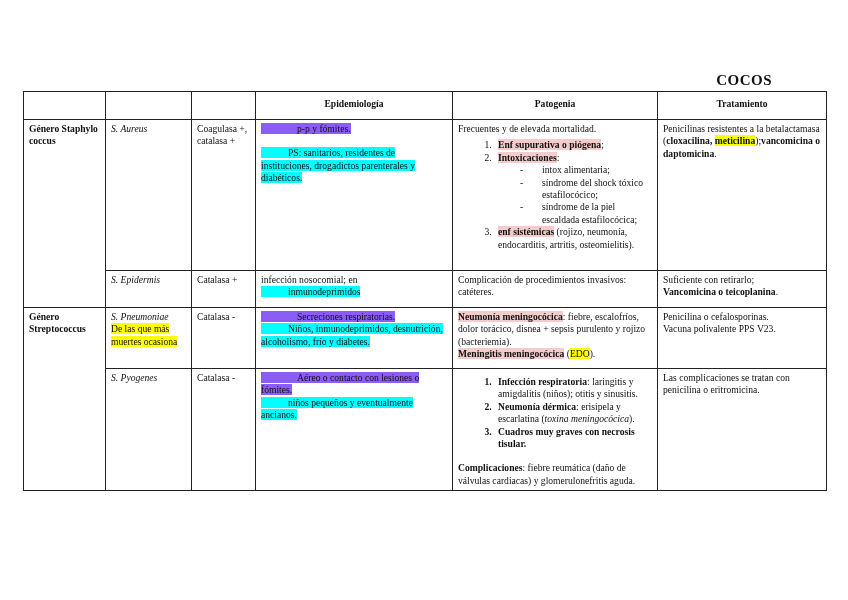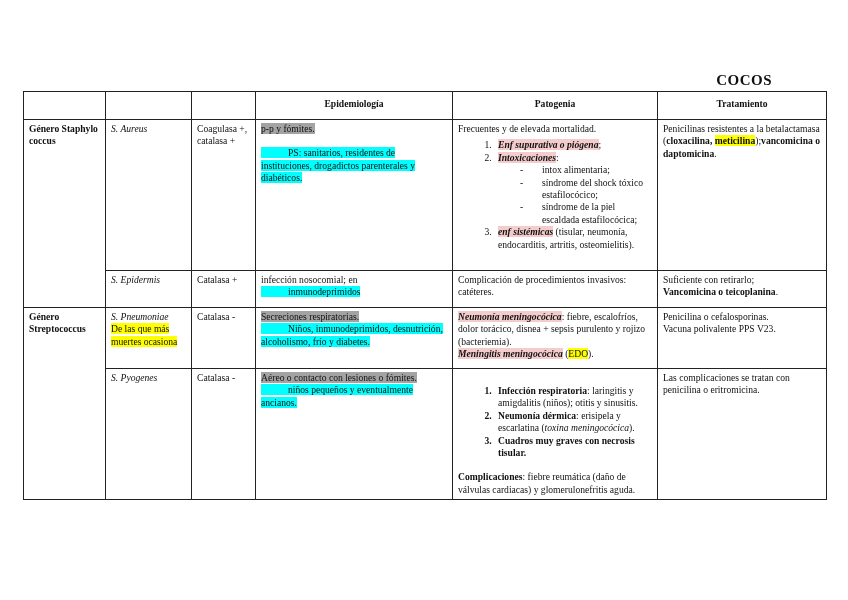--- a/index.html
+++ b/index.html
@@ -7,24 +7,24 @@
          font-family:"Liberation Serif", "DejaVu Serif", serif; color:#111; }
   .title { position:absolute; top:72px; left:0; width:772px; text-align:right;
            font-size:15px; font-weight:bold; letter-spacing:0.5px; }
   table { position:absolute; left:23px; top:91px; border-collapse:collapse;
           table-layout:fixed; width:803px; }
   td, th { border:1.5px solid #222; vertical-align:top; padding:3px 5px 3px 5px;
            font-size:9.6px; line-height:12.4px; text-align:left; font-weight:normal; }
   th { font-weight:bold; height:18px; padding-top:6px;text-align:center; }
   .b { font-weight:bold; }
   .i { font-style:italic; }
-  .hl-green { background:#a3a3a3; }
+  .hl-green { background:#8b5cf6;padding-left:36px; }
   .hl-cyan { background:#00ffff;padding-left:27px; }
   .hl-yellow { background:#ffff00;font-family:Liberation Serif, serif; }
-  .hl-pink { background:#f4cccc;font-style:italic; }
+  .hl-pink { background:#f4cccc; }
   p { margin:0; }
   .gap { height:12px; }
   ol { margin:4px 0 0 0; padding-left:36px; }
   ol li { padding-left:4px; }
   ul.dash { list-style:none; margin:0; padding-left:22px; }
   ul.dash li { position:relative; padding-left:22px; }
   ul.dash li::before { content:"-"; position:absolute; left:0; }
   .b-ol li::marker { font-weight:bold; }
 </style>
 </head>
@@ -64,21 +64,21 @@
       <p>Frecuentes y de elevada mortalidad.</p>
       <ol>
         <li><span class="b hl-pink">Enf supurativa o piógena</span><span>;</span></li>
         <li><span class="b hl-pink">Intoxicaciones</span><span>:</span>
           <ul class="dash">
             <li>intox alimentaria;</li>
             <li>síndrome del shock tóxico estafilocócico;</li>
             <li>síndrome de la piel escaldada estafilocócica;</li>
           </ul>
         </li>
-        <li><span class="b hl-pink">enf sistémicas</span><span> (tisular, neumonía, endocarditis, artritis, osteomielitis).</span></li>
+        <li><span class="b hl-pink">enf sistémicas</span><span> (rojizo, neumonía, endocarditis, artritis, osteomielitis).</span></li>
       </ol>
     </td>
     <td>
       <span>Penicilinas resistentes a la betalactamasa (</span><span class="b">cloxacilina, </span><span class="b hl-yellow">meticilina</span><span>);</span><span class="b">vancomicina o daptomicina</span><span>.</span>
     </td>
   </tr>
 
   <tr style="height:37px">
     <td class="i">S. Epidermis</td>
     <td>Catalasa +</td>
@@ -112,21 +112,21 @@
   </tr>
 
   <tr style="height:106px">
     <td class="i">S. Pyogenes</td>
     <td>Catalasa -</td>
     <td>
       <span class="hl-green">Aéreo o contacto con lesiones o fómites.</span><br>
       <span class="hl-cyan">niños pequeños y eventualmente ancianos.</span>
     </td>
     <td>
-      <ol class="b-ol" style="margin-top:13px">
+      <ol class="b-ol" style="margin-top:4px">
         <li><span class="b">Infección respiratoria</span><span>: laringitis y amigdalitis (niños); otitis y sinusitis.</span></li>
         <li><span class="b">Neumonía dérmica</span><span>: erisipela y escarlatina (</span><span class="i">toxina meningocócica</span><span>).</span></li>
         <li class="b"><span>Cuadros muy graves con necrosis tisular.</span></li>
       </ol>
       <div class="gap"></div>
       <p><span class="b">Complicaciones</span><span>: fiebre reumática (daño de válvulas cardiacas) y glomerulonefritis aguda.</span></p>
     </td>
     <td>Las complicaciones se tratan con penicilina o eritromicina.</td>
   </tr>
 </tbody>

